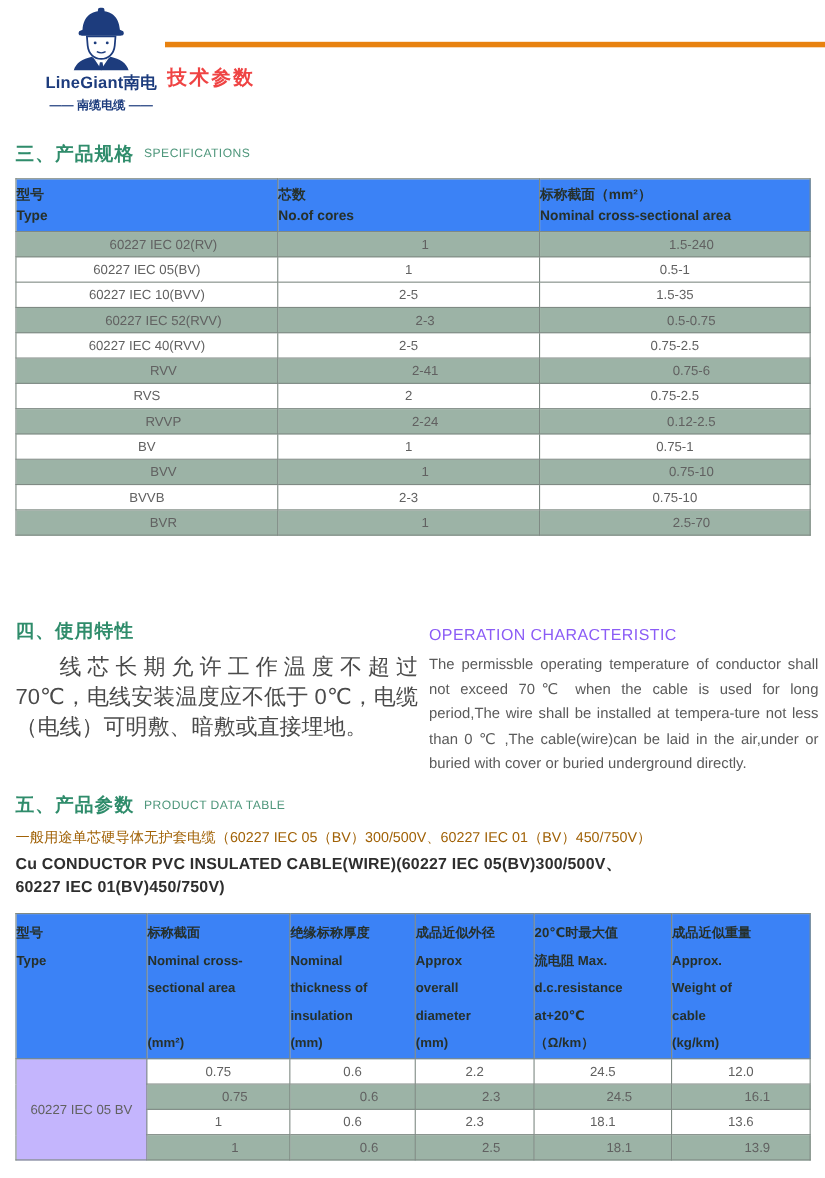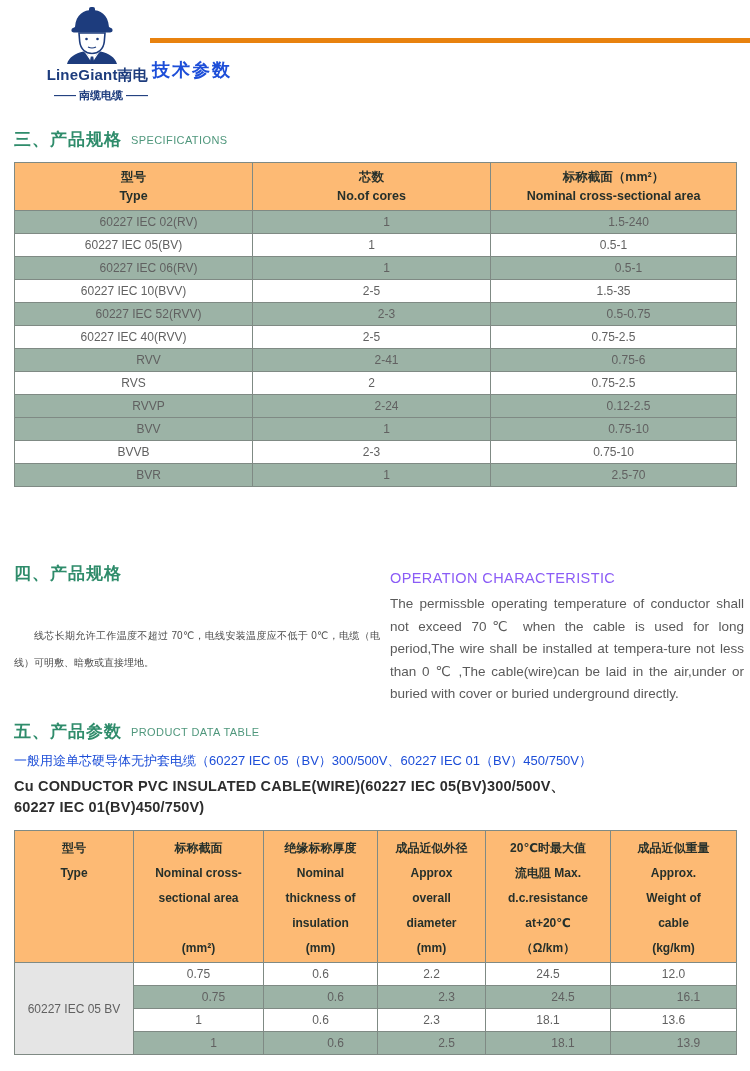--- a/index.html
+++ b/index.html
@@ -5,57 +5,57 @@
   * { box-sizing: border-box; margin: 0; padding: 0; }
   html, body { background: #fff; }
   body {
     width: 750px; height: 1071px; position: relative;
     font-family: "Liberation Sans", "DejaVu Sans", sans-serif;
     overflow: hidden;
   }
   .abs { position: absolute; }
 
   
-  .logo { left: 36px; top: 6px; width: 112px; text-align: right; color: #1d3c7d; }
+  .logo { left: 36px; top: 6px; width: 112px; text-align: center; color: #1d3c7d; }
   .logo svg { display: block; margin: 0 auto 2px auto; }
   .brand { font-size: 15px; font-weight: bold; letter-spacing: 0.2px; white-space: nowrap; }
   .sub-brand { font-size: 11px; font-weight: bold; margin-top: 3px; white-space: nowrap; }
   .accent-bar { left: 150px; top: 38px; width: 600px; height: 5px; background: #e8820f; }
-  .page-title { left: 152px; top: 58px; font-size: 18px; font-weight: bold; color: #1d4ed8; letter-spacing: 2px; }
+  .page-title { left: 152px; top: 58px; font-size: 18px; font-weight: bold; color: #ef4444; letter-spacing: 2px; }
 
   
   .sec-head { display: flex; align-items: center; gap: 9px; white-space: nowrap; }
   .sec-zh { font-size: 17px; font-weight: bold; color: #2f8c6b; letter-spacing: 1px; }
   .sec-en { font-size: 11px; color: #4f977c; letter-spacing: 0.4px; }
 
   
   table { border-collapse: collapse; table-layout: fixed; }
   th, td { border: 1px solid #7f8a84; }
   td { font-size: 12px; color: #616161; text-align: center; height: 23px; background: #fff; }
   tr.alt td { background: #9cb3a6; padding-left: 30px; }
-  th { background: #fdba74; text-align: center; vertical-align: top; }
-  td.group-cell { background: #e5e5e5; font-size: 12px; color: #616161; }
+  th { background: #3b82f6; text-align: left; vertical-align: top; }
+  td.group-cell { background: #c4b5fd; font-size: 12px; color: #616161; }
 
   
   .spec-table { left: 14px; top: 162px; width: 722px; }
   .spec-table th { padding: 5px 0 4px 0; }
   .th-zh { font-size: 12.5px; font-weight: bold; color: #26302b; line-height: 19px; }
   .th-en { font-size: 12.5px; font-weight: bold; color: #26302b; line-height: 19px; }
 
   
   .op-zh-head { left: 14px; top: 562px; }
-  .op-zh-body { left: 14px; top: 594px; width: 366px; font-size: 10px; color: #4a4a4a;
-                line-height: 27px; text-indent: 2em; text-align: justify; margin-top: 28px; }
+  .op-zh-body { left: 14px; top: 594px; width: 366px; font-size: 20px; color: #4a4a4a;
+                line-height: 27px; text-indent: 2em; text-align: justify; }
   .op-en-head { left: 390px; top: 570px; font-size: 14.5px; color: #8b5cf6; letter-spacing: 0.4px; }
   .op-en-body { left: 390px; top: 593px; width: 354px; font-size: 13.5px; color: #5a5a5a;
                 line-height: 22.5px; text-align: justify; }
 
   
   .pd-head { left: 14px; top: 720px; }
-  .pd-sub-zh { left: 14px; top: 752px; font-size: 13px; color: #1d4ed8; white-space: nowrap; }
+  .pd-sub-zh { left: 14px; top: 752px; font-size: 13px; color: #a16207; white-space: nowrap; }
   .pd-sub-en { left: 14px; top: 776px; width: 586px; font-size: 14.5px; font-weight: bold;
                color: #2e2e2e; line-height: 21px; letter-spacing: 0.2px; }
 
   
   .data-table { left: 14px; top: 830px; width: 722px; }
   .data-table th { padding-top: 5px; padding-bottom: 1px; }
   .th-line { font-size: 12px; font-weight: bold; color: #26302b; line-height: 25px; height: 25px; }
 </style>
 </head>
 <body>
@@ -111,25 +111,20 @@
       <tr class="alt">
         <td>60227 IEC 02(RV)</td>
         <td>1</td>
         <td>1.5-240</td>
       </tr>
       <tr>
         <td>60227 IEC 05(BV)</td>
         <td>1</td>
         <td>0.5-1</td>
       </tr>
-      <tr class="alt">
-        <td>60227 IEC 06(RV)</td>
-        <td>1</td>
-        <td>0.5-1</td>
-      </tr>
       <tr>
         <td>60227 IEC 10(BVV)</td>
         <td>2-5</td>
         <td>1.5-35</td>
       </tr>
       <tr class="alt">
         <td>60227 IEC 52(RVV)</td>
         <td>2-3</td>
         <td>0.5-0.75</td>
       </tr>
@@ -146,40 +141,45 @@
       <tr>
         <td>RVS</td>
         <td>2</td>
         <td>0.75-2.5</td>
       </tr>
       <tr class="alt">
         <td>RVVP</td>
         <td>2-24</td>
         <td>0.12-2.5</td>
       </tr>
+      <tr>
+        <td>BV</td>
+        <td>1</td>
+        <td>0.75-1</td>
+      </tr>
       <tr class="alt">
         <td>BVV</td>
         <td>1</td>
         <td>0.75-10</td>
       </tr>
       <tr>
         <td>BVVB</td>
         <td>2-3</td>
         <td>0.75-10</td>
       </tr>
       <tr class="alt">
         <td>BVR</td>
         <td>1</td>
         <td>2.5-70</td>
       </tr>
     </tbody>
 </table>
 
 <div class="abs sec-head op-zh-head">
-  <span class="sec-zh">四、产品规格</span>
+  <span class="sec-zh">四、使用特性</span>
 </div>
 <div class="abs op-zh-body">线芯长期允许工作温度不超过 70℃，电线安装温度应不低于 0℃，电缆（电线）可明敷、暗敷或直接埋地。</div>
 <div class="abs op-en-head">OPERATION CHARACTERISTIC</div>
 <div class="abs op-en-body">The permissble operating temperature of conductor shall not exceed 70℃ when the cable is used for long period,The wire shall be installed at tempera-ture not less than 0  ℃ ,The cable(wire)can be laid in the air,under or buried with cover or buried underground directly.</div>
 
 <div class="abs sec-head pd-head">
   <span class="sec-zh">五、产品参数</span>
   <span class="sec-en">PRODUCT DATA TABLE</span>
 </div>
 <div class="abs pd-sub-zh">一般用途单芯硬导体无护套电缆（60227 IEC 05（BV）300/500V、60227 IEC 01（BV）450/750V）</div>

